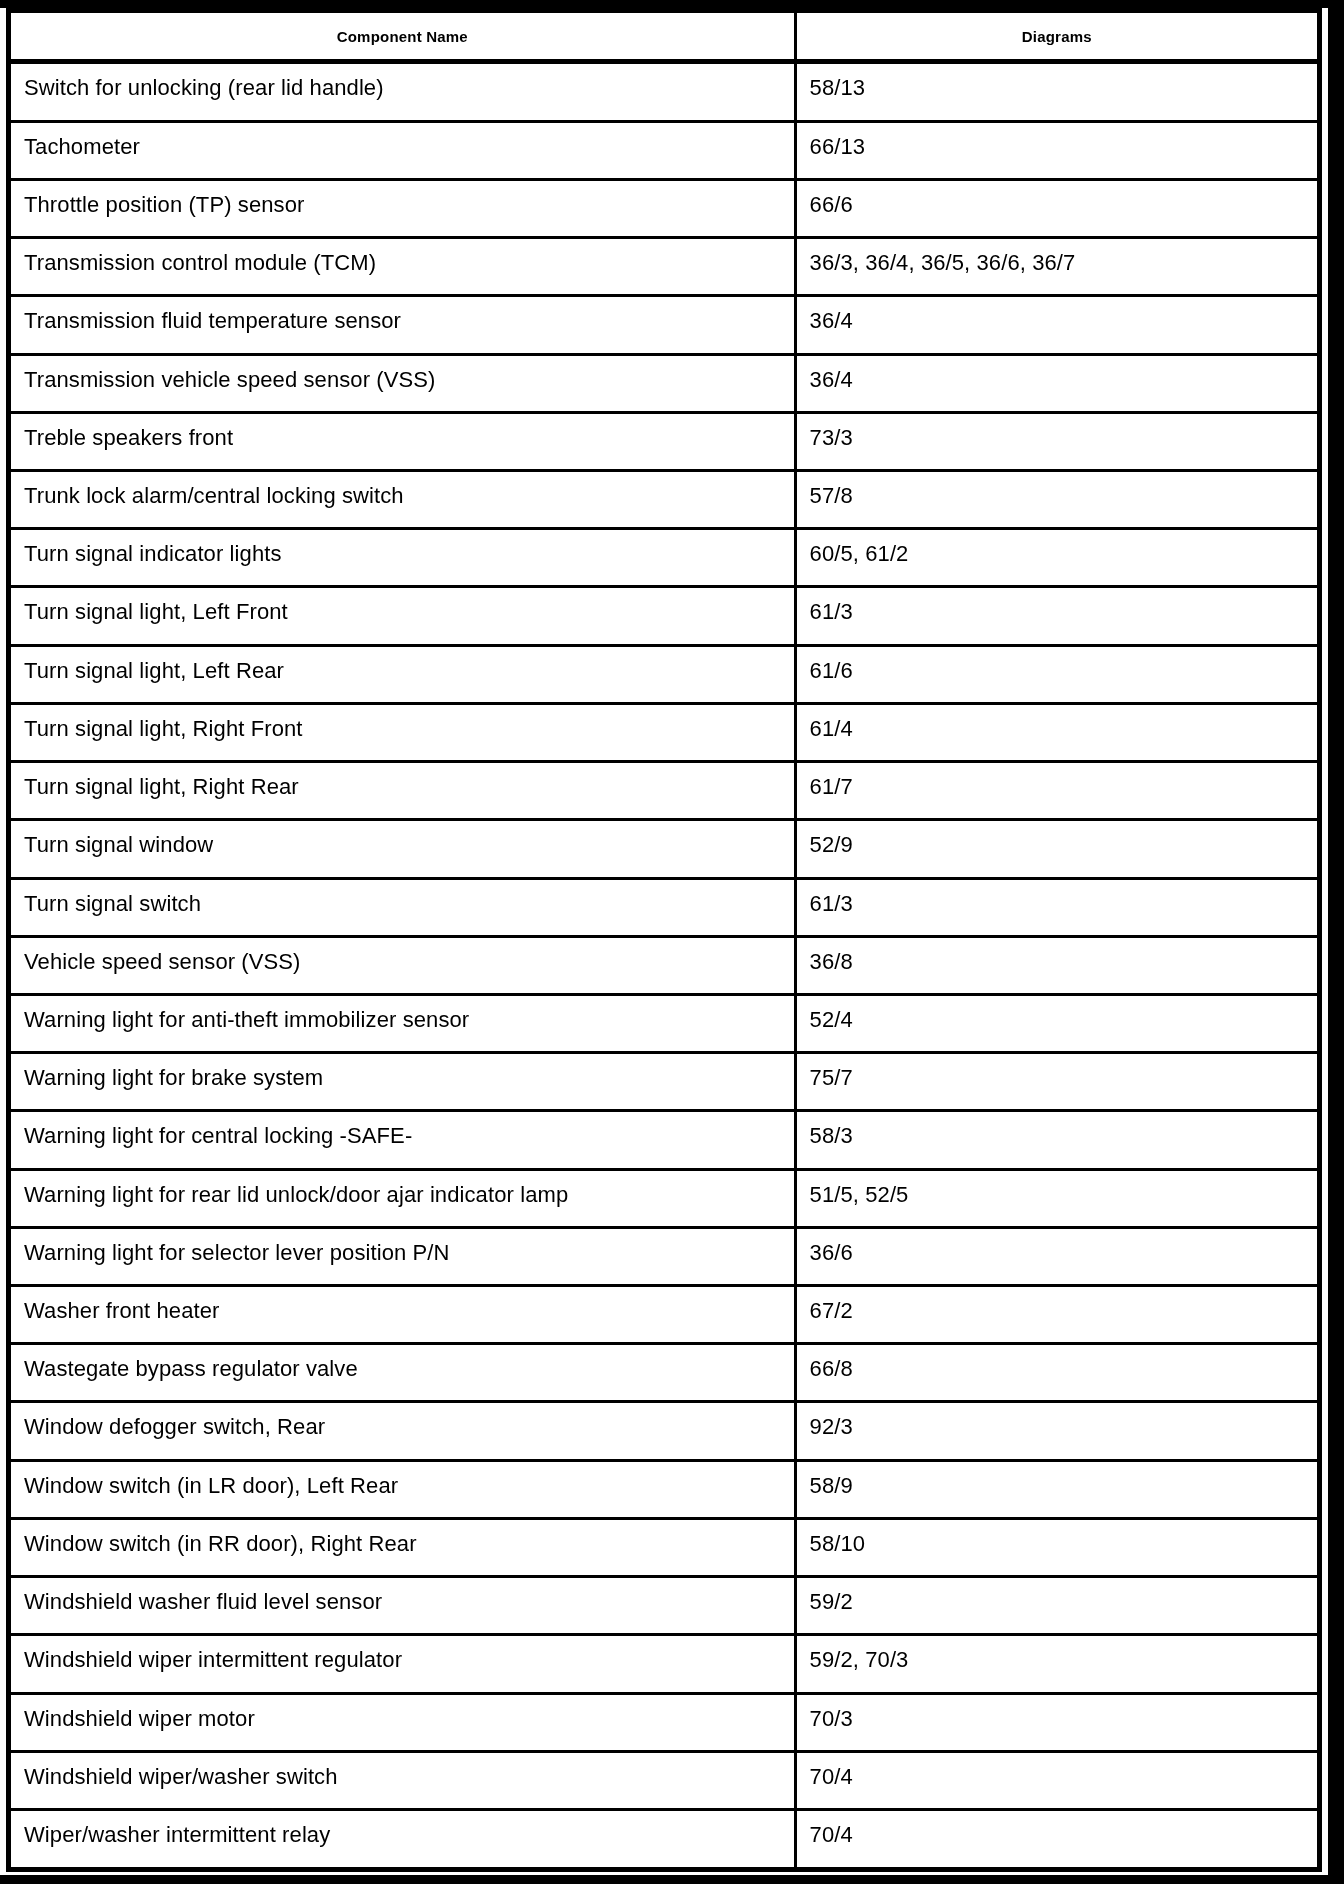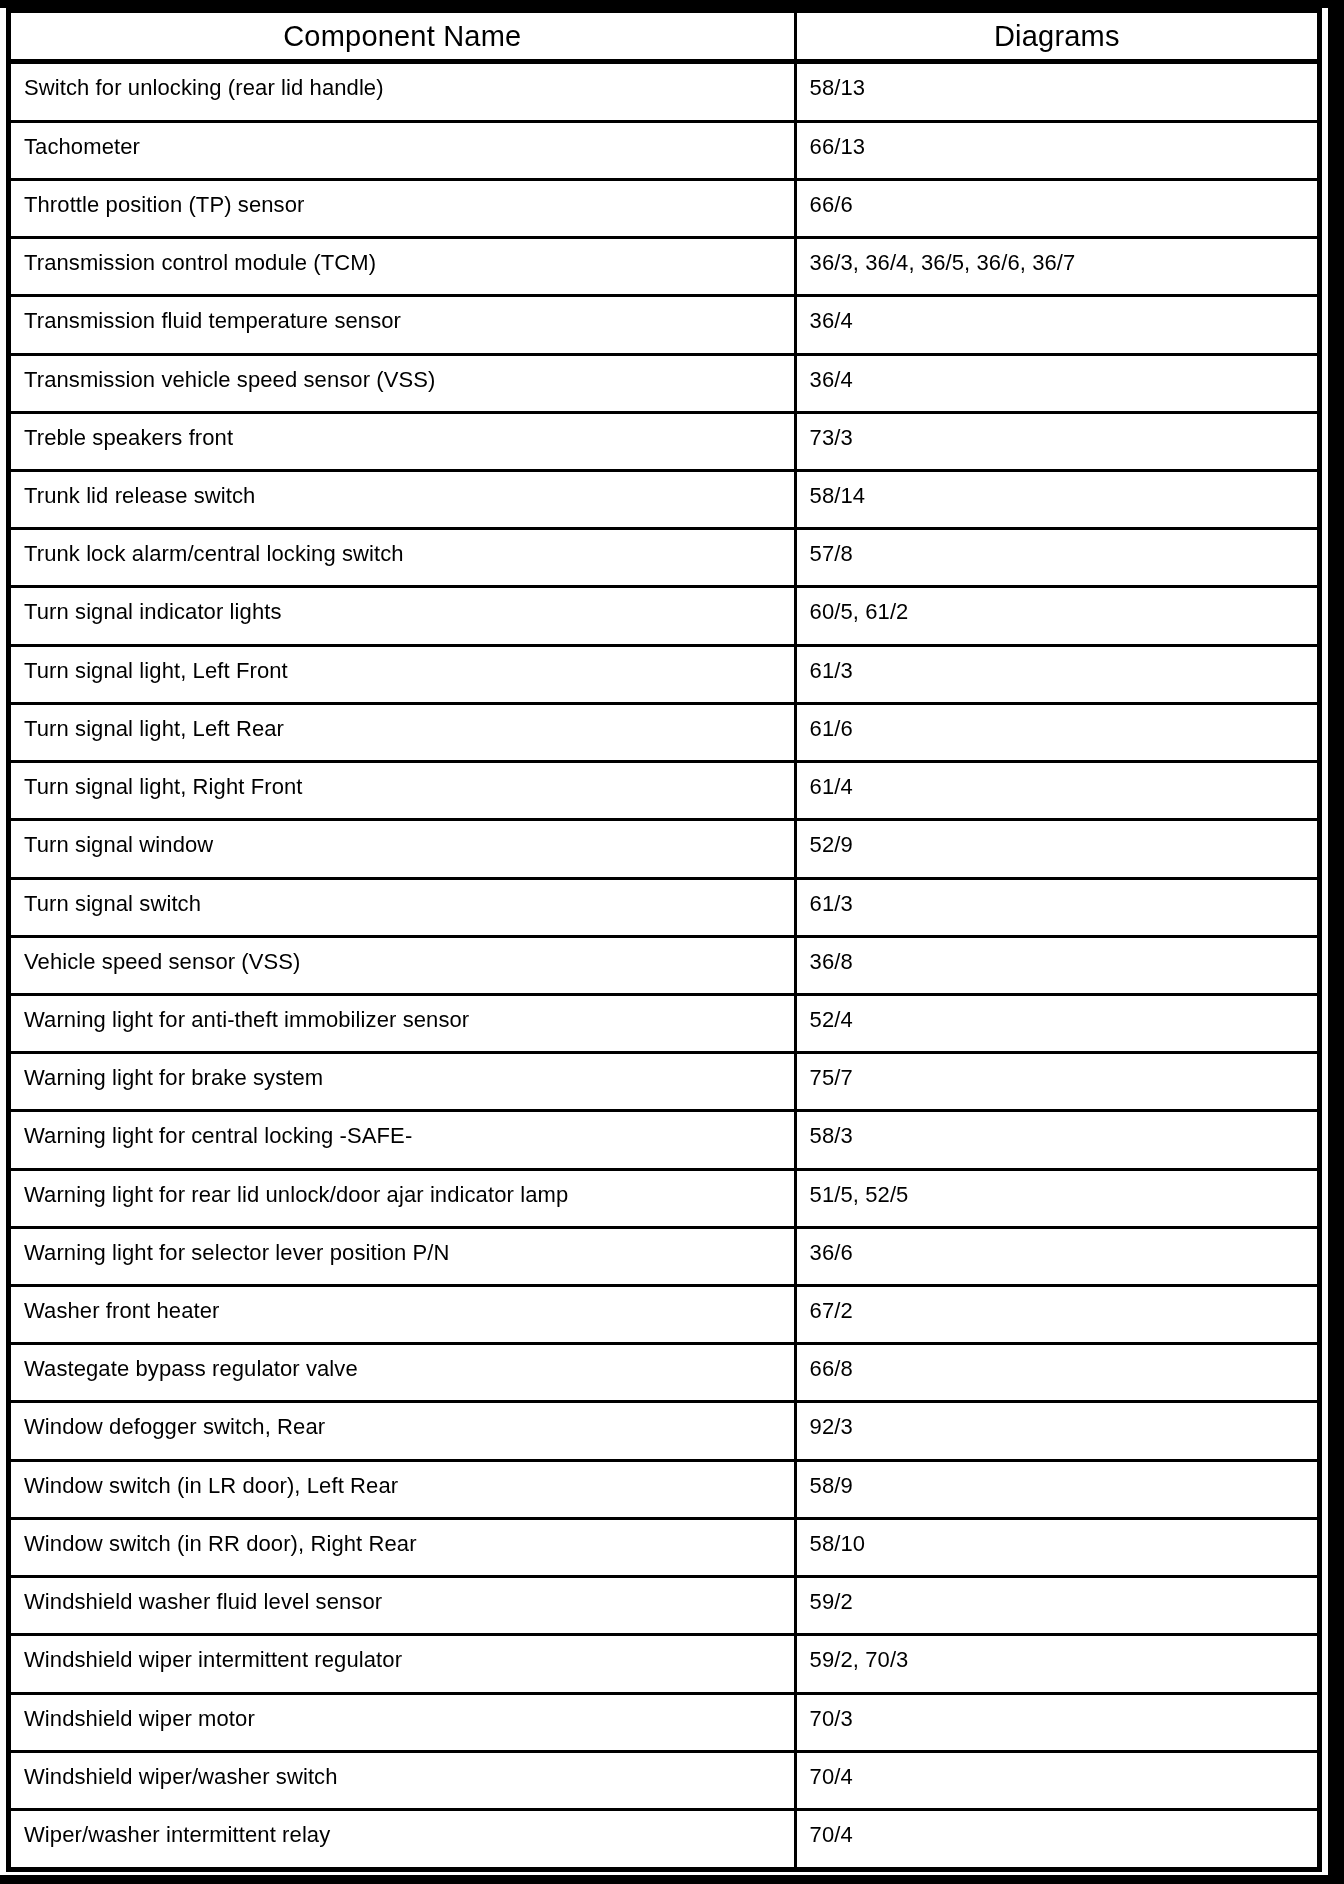--- a/index.html
+++ b/index.html
@@ -33,22 +33,22 @@
     border-collapse: collapse;
     table-layout: fixed;
     border: 5px solid #000000;
   }
   col.col-component { width: 60%; }
   col.col-diagrams  { width: 40%; }
 
   .index-table th {
     border: 3px solid #000000;
     border-bottom: 5px solid #000000;
-    font-size: 29px;
-    font-weight: normal;
+    font-size: 15px;
+    font-weight: bold;
     text-align: center;
     vertical-align: middle;
     height: 44px;
     letter-spacing: 0.2px;
   }
   .index-table td {
     border: 3px solid #000000;
     font-size: 22px;
     font-weight: normal;
     vertical-align: top;
@@ -99,44 +99,44 @@
   </tr>
       <tr>
     <td>Transmission vehicle speed sensor (VSS)</td>
     <td>36/4</td>
   </tr>
       <tr>
     <td>Treble speakers front</td>
     <td>73/3</td>
   </tr>
       <tr>
-    <td>Trunk lid release switch</td>
-    <td>58/14</td>
-  </tr>
-      <tr>
     <td>Trunk lock alarm/central locking switch</td>
     <td>57/8</td>
   </tr>
       <tr>
     <td>Turn signal indicator lights</td>
     <td>60/5, 61/2</td>
   </tr>
       <tr>
     <td>Turn signal light, Left Front</td>
     <td>61/3</td>
   </tr>
       <tr>
     <td>Turn signal light, Left Rear</td>
     <td>61/6</td>
   </tr>
       <tr>
     <td>Turn signal light, Right Front</td>
     <td>61/4</td>
   </tr>
       <tr>
+    <td>Turn signal light, Right Rear</td>
+    <td>61/7</td>
+  </tr>
+      <tr>
     <td>Turn signal window</td>
     <td>52/9</td>
   </tr>
       <tr>
     <td>Turn signal switch</td>
     <td>61/3</td>
   </tr>
       <tr>
     <td>Vehicle speed sensor (VSS)</td>
     <td>36/8</td>

